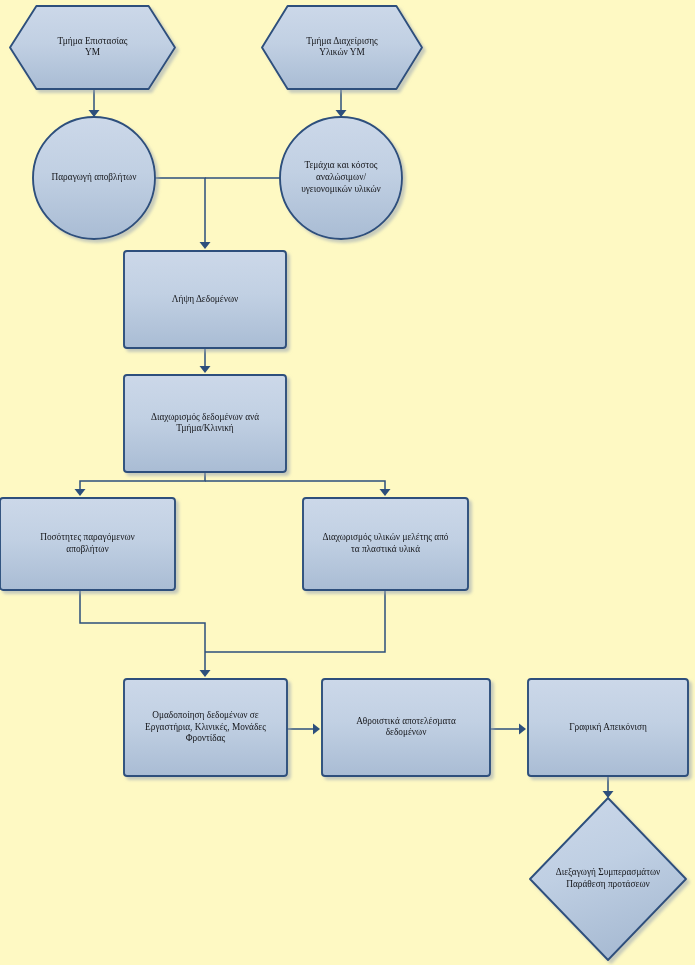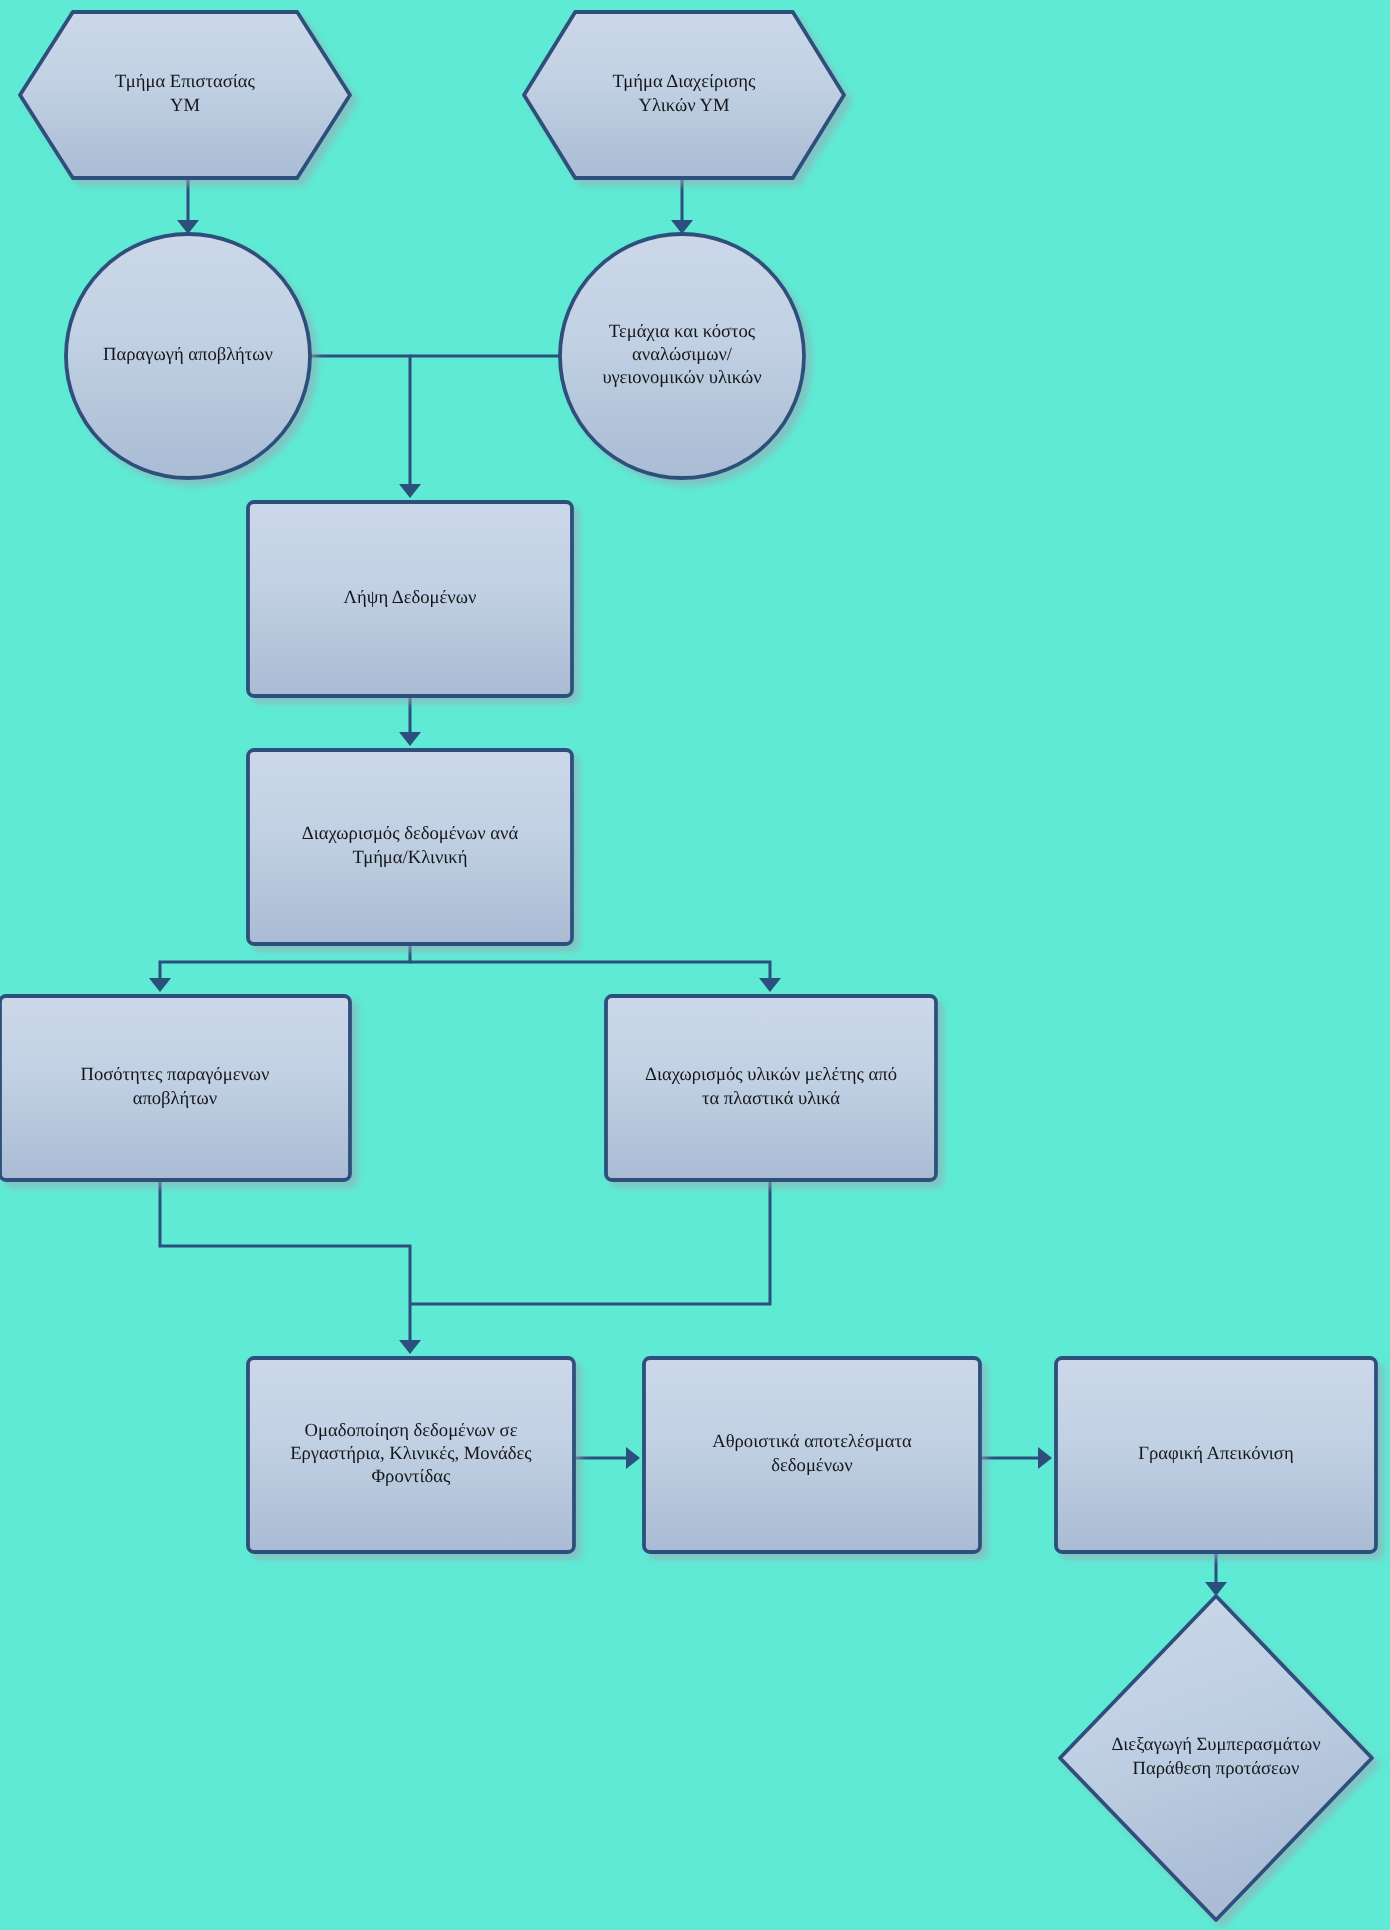--- a/index.html
+++ b/index.html
@@ -10,21 +10,21 @@
   body {
     width: 695px;
     height: 965px;
     font-family: "Liberation Serif", "DejaVu Serif", serif;
     overflow: hidden;
   }
   #flowchart-root {
     position: relative;
     width: 695px;
     height: 965px;
-    background: #5eead4;
+    background: #fef9c3;
   }
   svg.flow-canvas {
     display: block;
     width: 695px;
     height: 965px;
   }
   .node-text {
     font-family: "Liberation Serif", "DejaVu Serif", serif;
     font-size: 9.3px;
     fill: #15161a;

